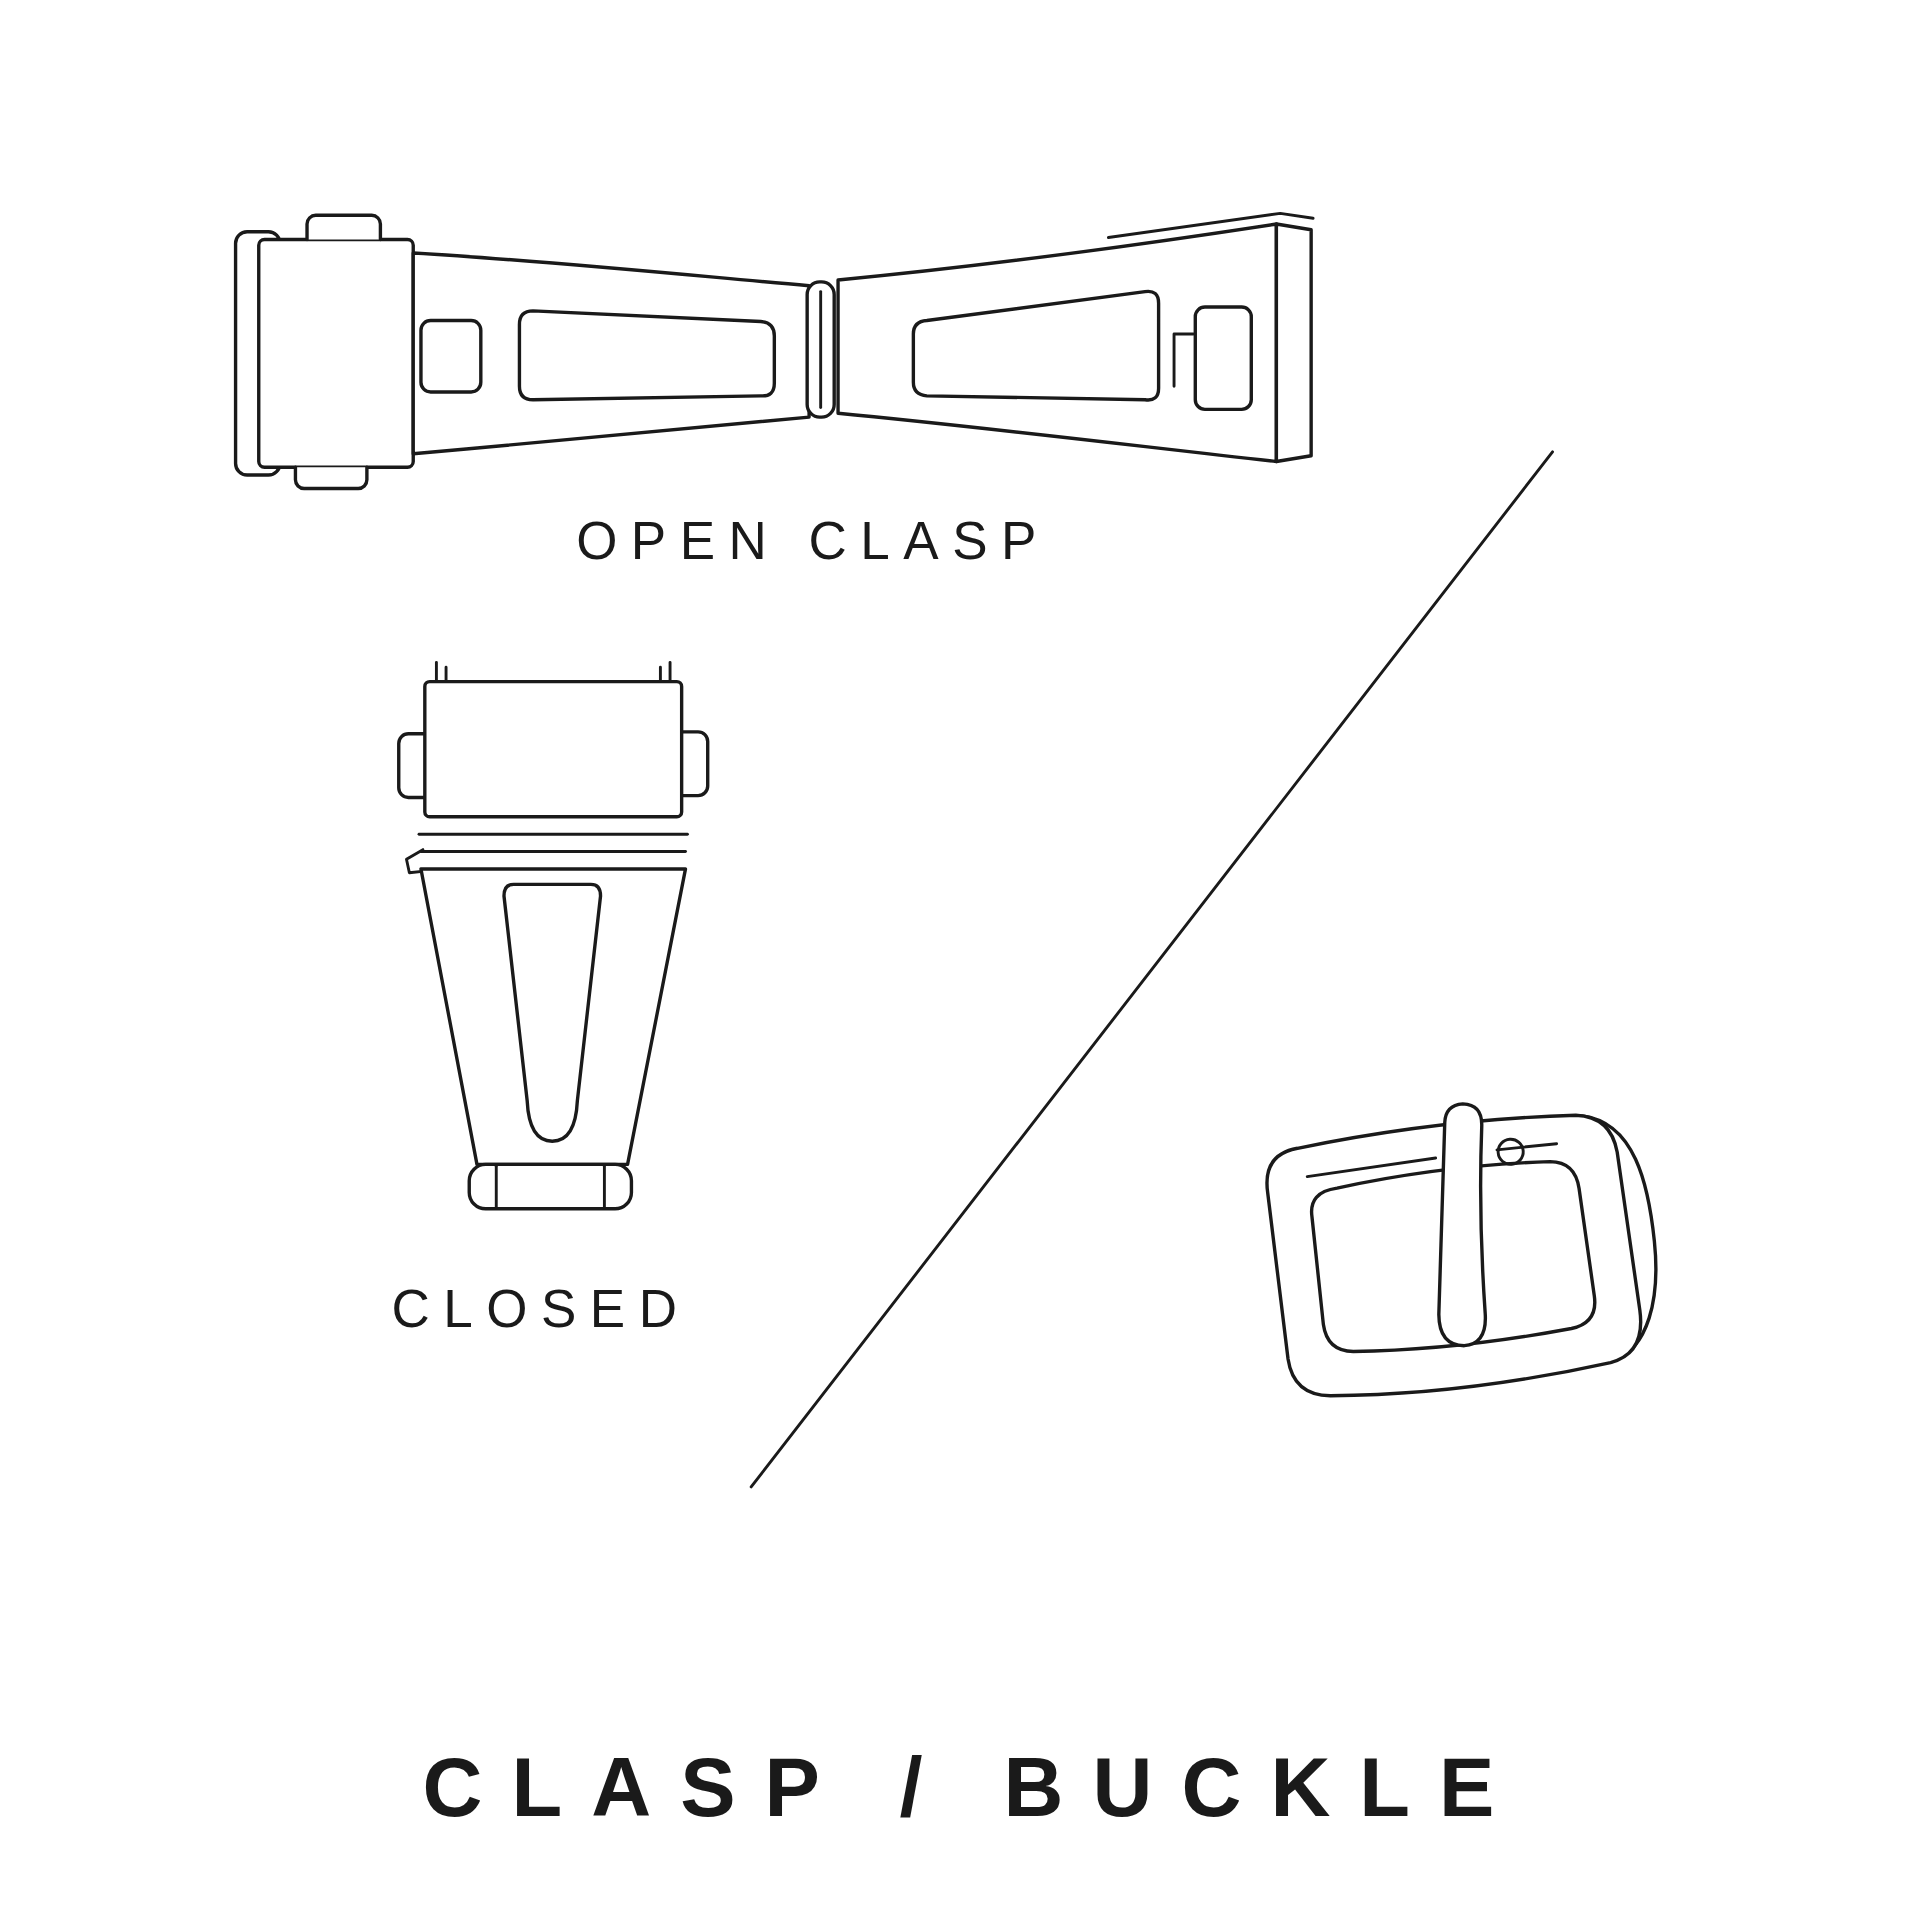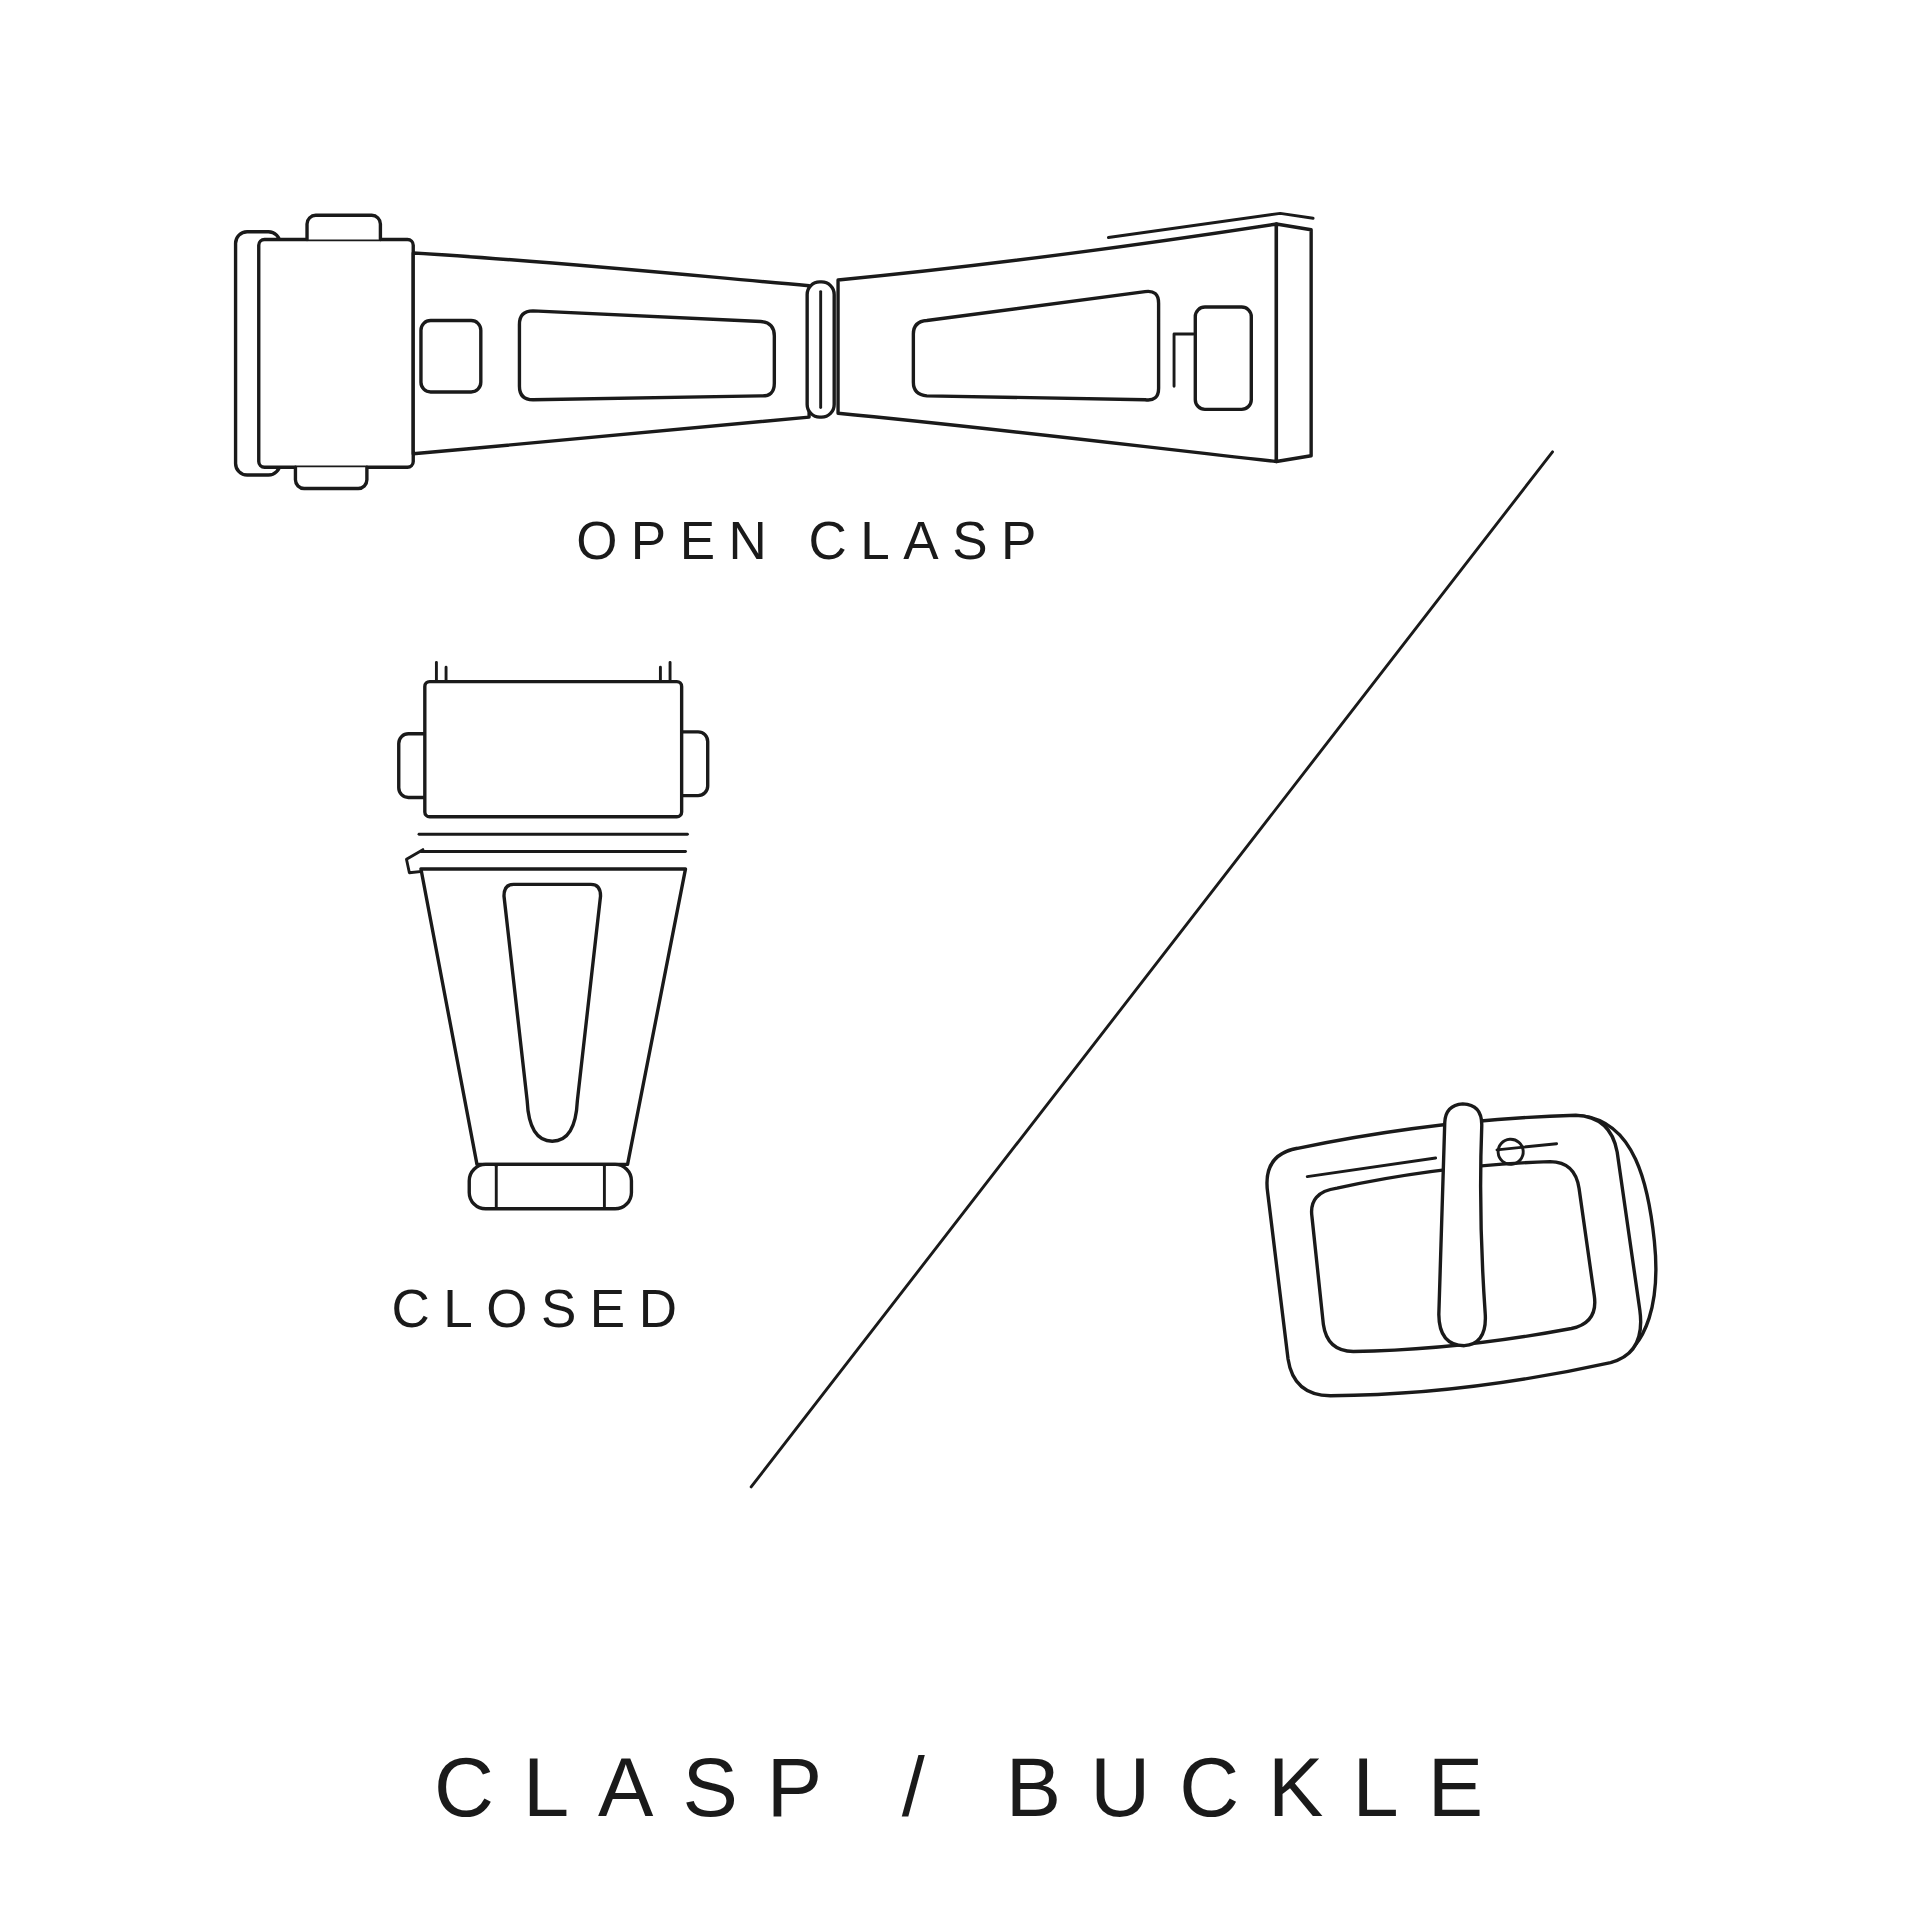--- a/index.html
+++ b/index.html
@@ -32,21 +32,21 @@
     white-space:nowrap;
   }
   .label-open{left:813px;top:510px;text-align:center;}
   .label-closed{left:541px;top:1278px;}
   .page-title{
     position:absolute;
     left:973px;top:1740px;
     transform:translateX(-50%);
     font-size:83px;
     letter-spacing:29px;
-    font-weight:400;
+    font-weight:700;
     color:var(--line);
     white-space:nowrap;
   }
   svg .ln{
     fill:none;
     stroke:var(--line);
     stroke-width:3.5;
     stroke-linejoin:round;
     stroke-linecap:round;
   }

